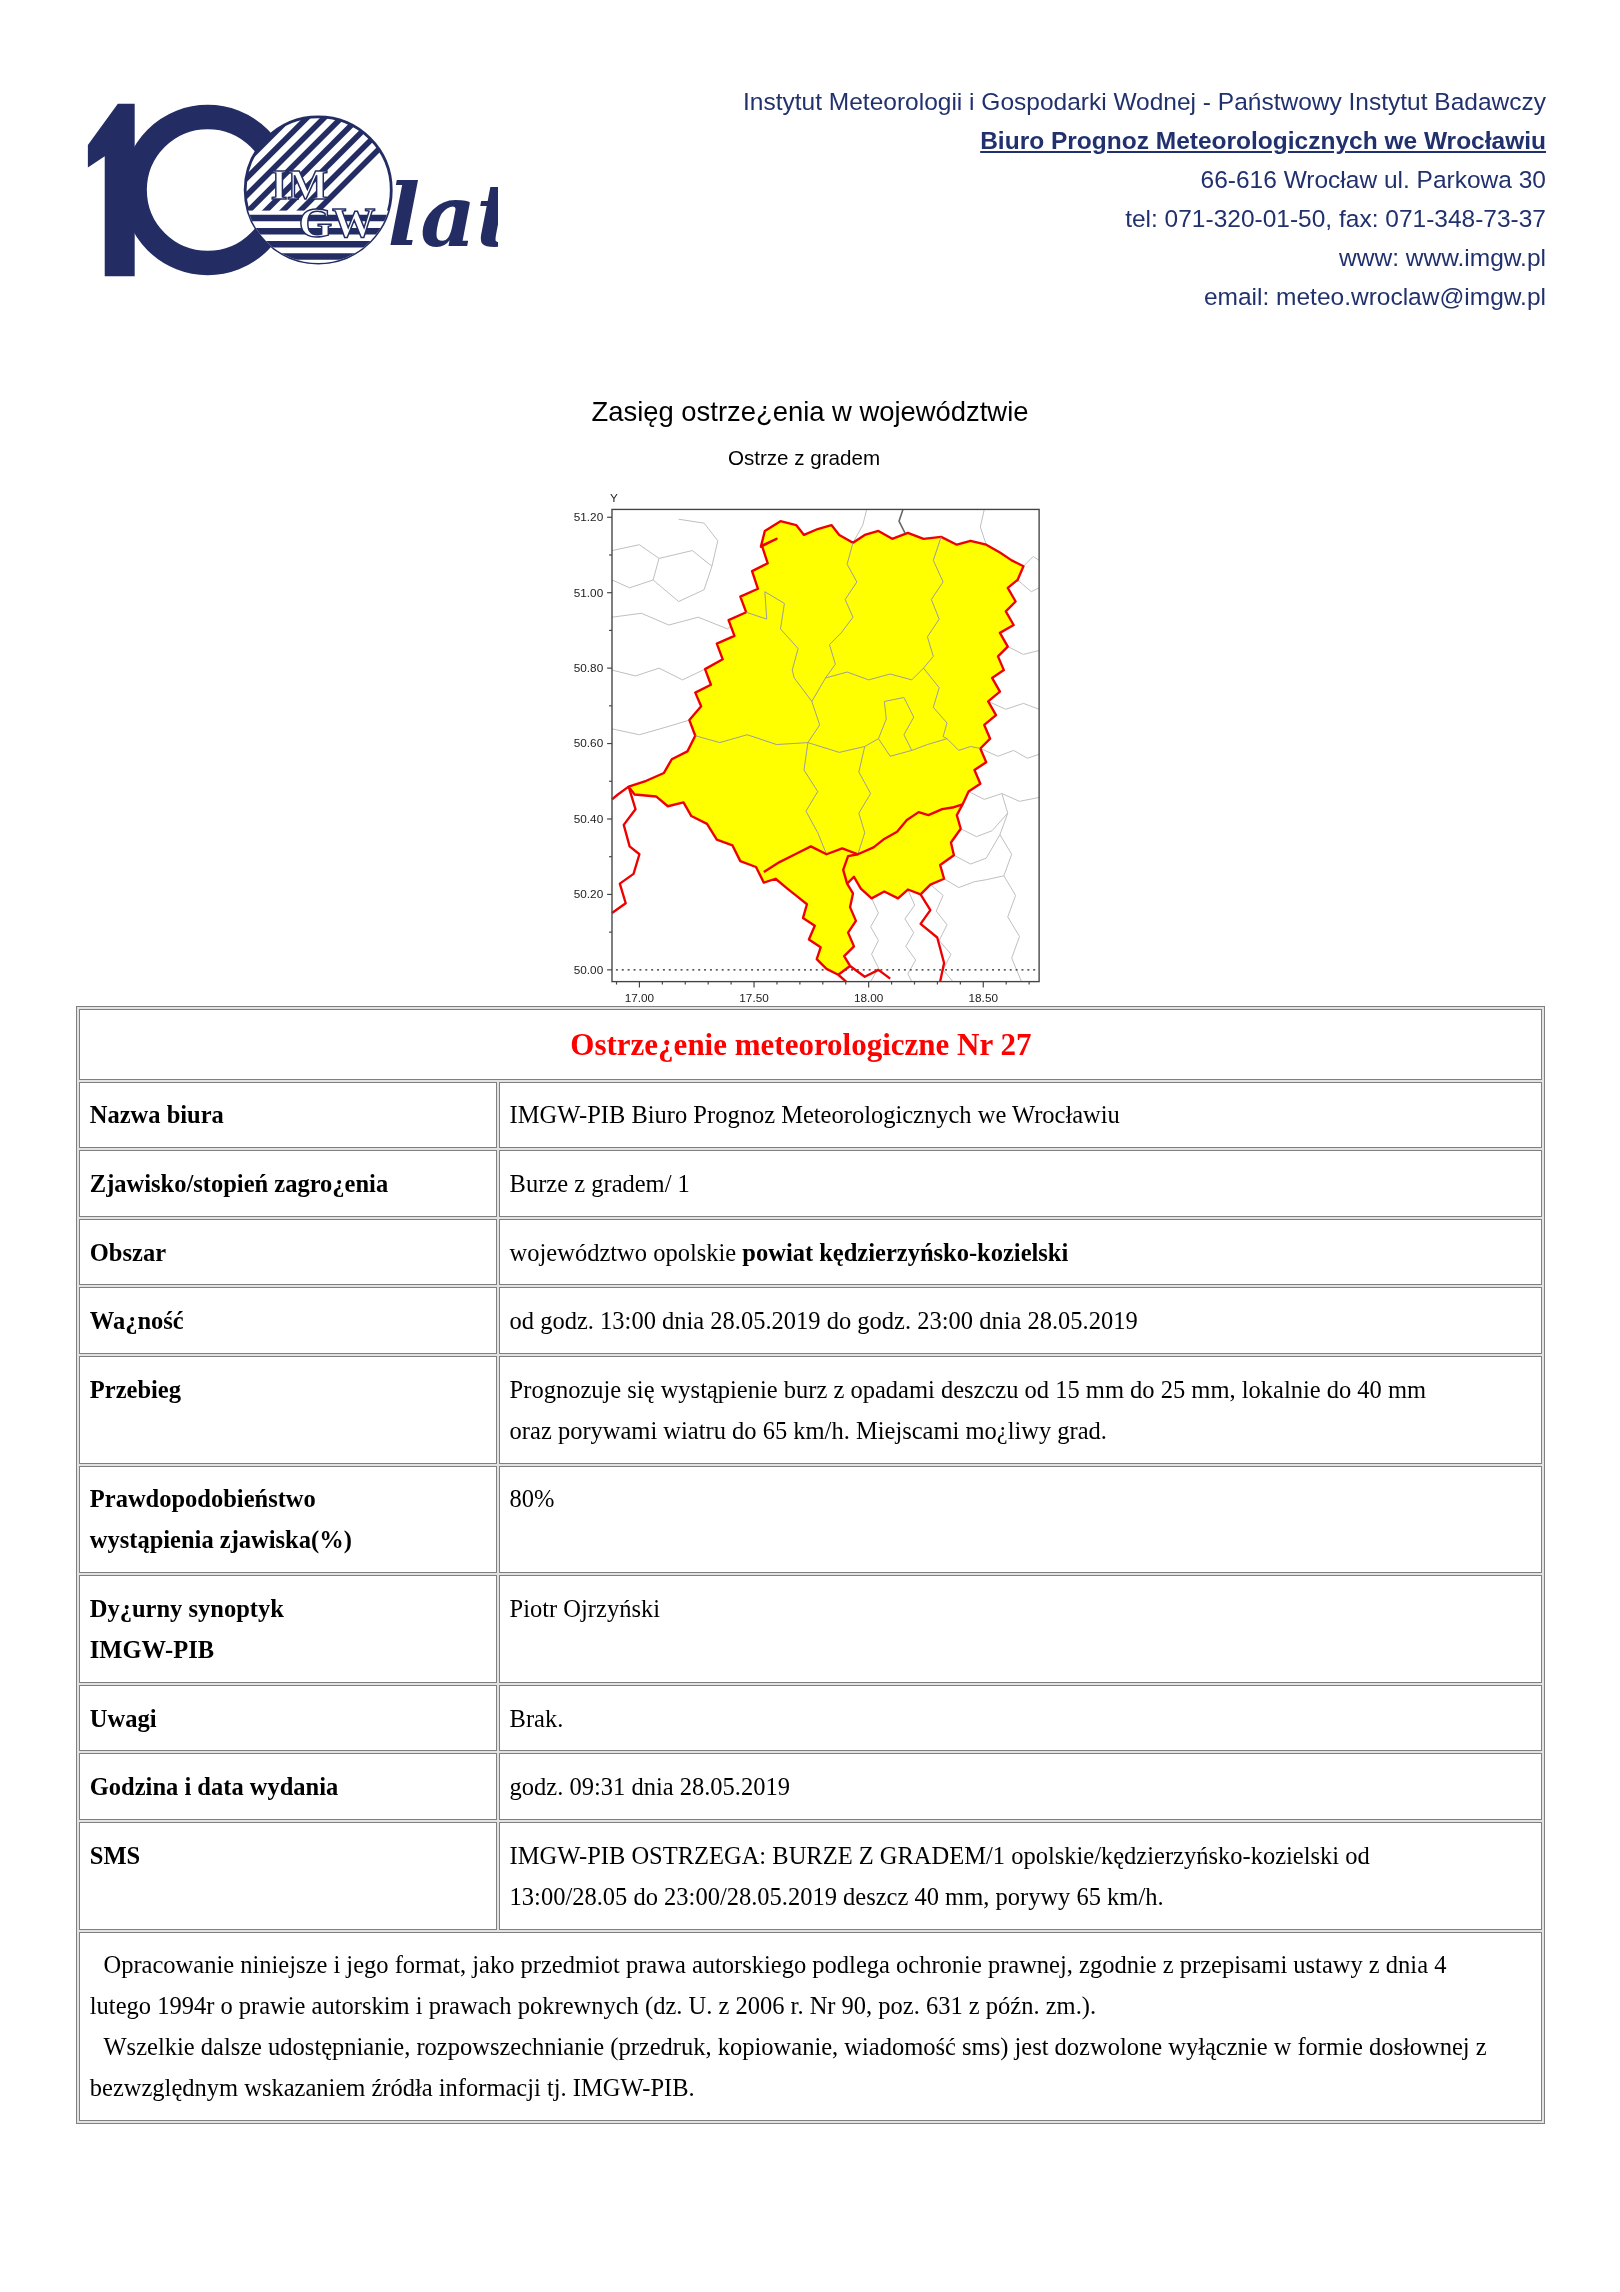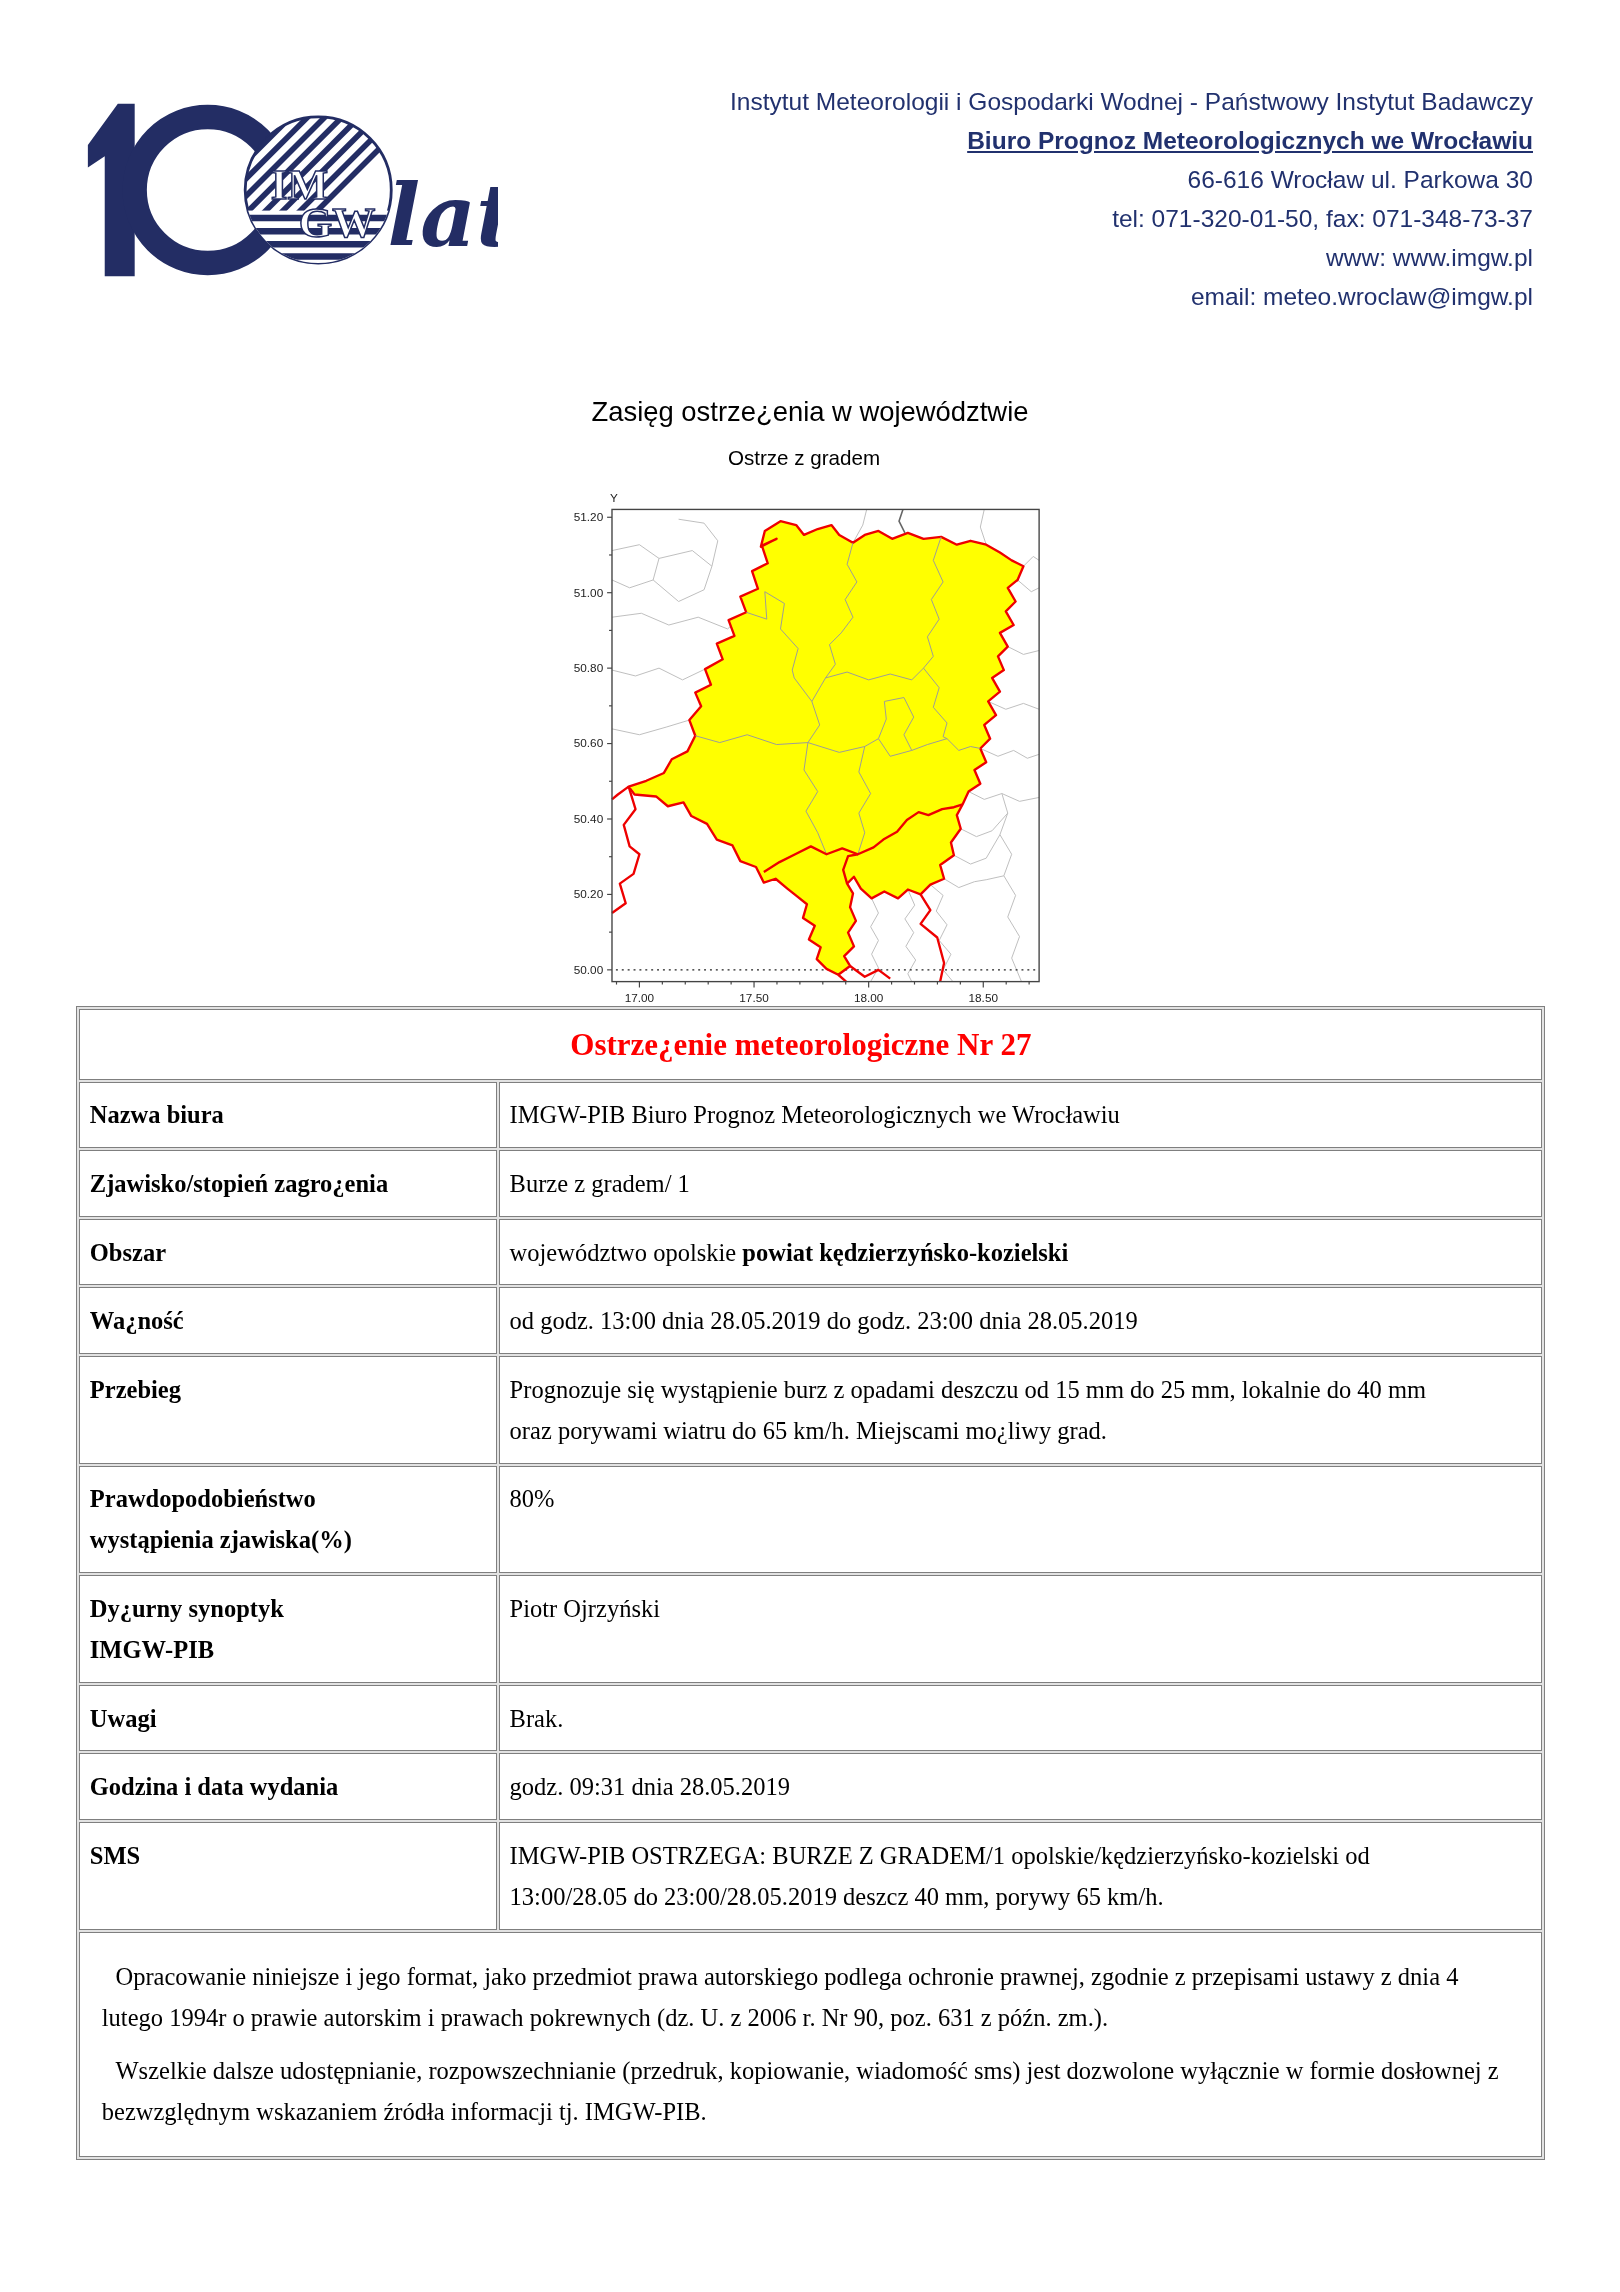--- a/index.html
+++ b/index.html
@@ -1,21 +1,21 @@
 <!DOCTYPE html>
 <html><head>
 <meta charset="utf-8">
 <style>
   html,body{margin:0;padding:0;background:#ffffff;}
   body{width:1620px;height:2293px;position:relative;overflow:hidden;
        font-family:"Liberation Sans",sans-serif;color:#000;}
 
   
   .logo{position:absolute;left:86px;top:94px;width:412px;height:192px;}
-  .contact{position:absolute;right:87px;top:82px;text-align:right;
+  .contact{position:absolute;right:74px;top:82px;text-align:right;
            font-size:24.5px;line-height:39px;color:#21316e;white-space:nowrap;}
   .contact .bold{font-weight:bold;text-decoration:underline;}
 
   
   .page-title{position:absolute;left:0;top:396px;width:1620px;text-align:center;
               font-size:27.4px;color:#000;}
   .map-title{position:absolute;left:549px;top:446px;width:510px;text-align:center;
              font-size:20.6px;color:#000;}
 
   
@@ -28,21 +28,21 @@
       border-collapse:separate;border-spacing:2.9px;background:#e2e2e2;
       border:1px solid #808080;
       font-family:"Liberation Serif",serif;font-size:24.5px;color:#000;}
   table.warning td{background:#ffffff;border:1px solid #7f7f7f;
       vertical-align:top;padding:11.8px 29px 11.8px 9.8px;line-height:41px;}
   td.t-title{text-align:center;padding:9.8px;margin-top:36px;}
   td.t-title span{color:#ff0000;font-weight:bold;font-size:31px;line-height:45px;}
   td.lbl{width:377px;font-weight:bold;padding-right:5.9px;white-space:pre-line;}
   td.val{white-space:pre-line;}
   td.note{padding:5.9px 13.7px;line-height:43px;}
-  td.note p{margin:12px;text-indent:13.7px;}
+  td.note p{margin:0;text-indent:13.7px;}
   .b{font-weight:bold;}
 </style>
 </head>
 <body>
 
 <svg class="logo" viewBox="0 0 440 196" aria-hidden="true">
   <defs>
     <clipPath id="c2clip">
         <circle cx="248" cy="98" r="78"></circle>
       </clipPath>

